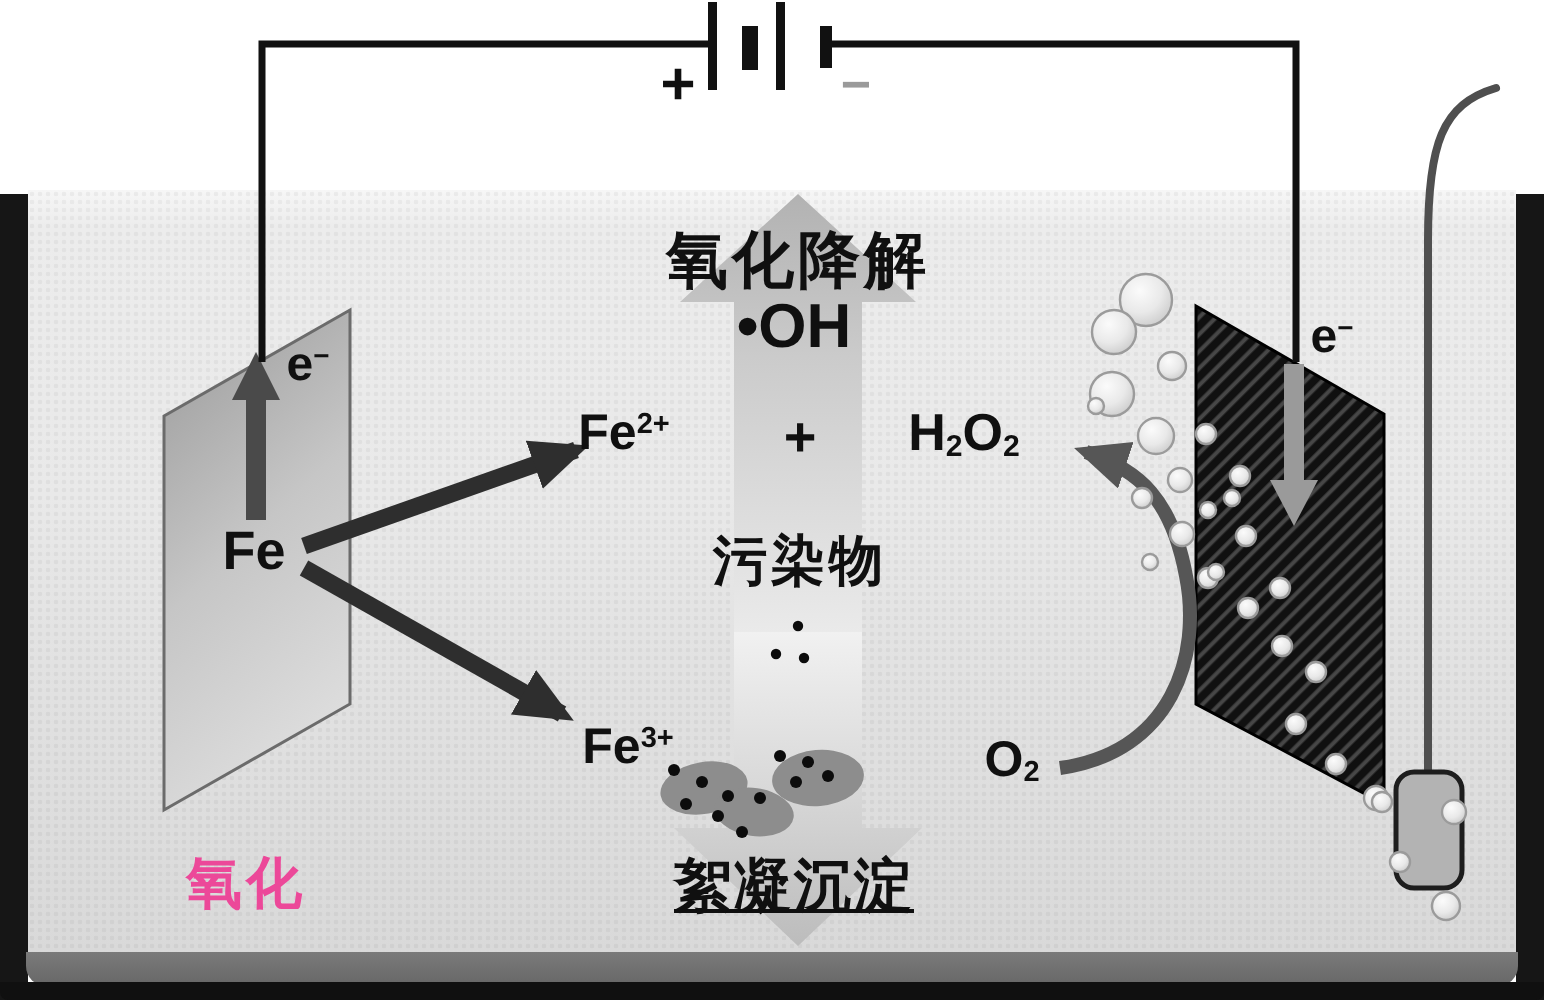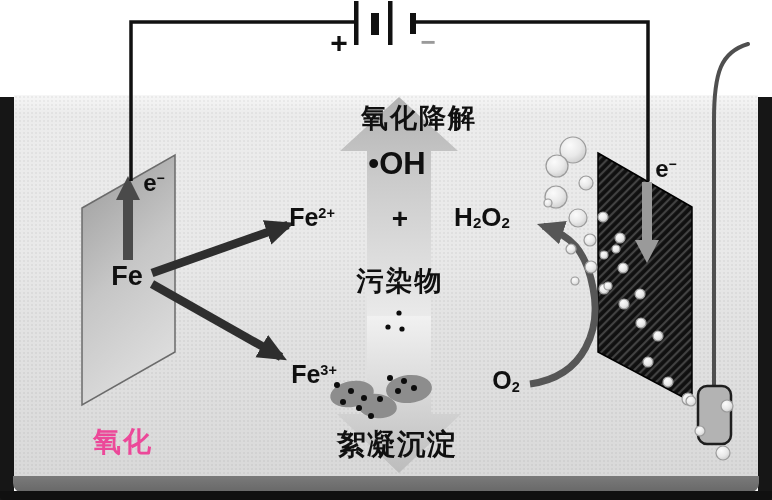--- a/index.html
+++ b/index.html
@@ -158,33 +158,33 @@
     <g fill="#0c0c0c">
       <circle cx="399" cy="313" r="2.6"></circle>
         <circle cx="388" cy="327" r="2.6"></circle>
         <circle cx="402" cy="329" r="2.6"></circle>
     </g>
   </svg>
 
   <div class="lbl" style="left:339px;top:43px;font-size:30px;"><span>+</span></div>
   <div class="lbl minus-txt" style="left:428px;top:42px;font-size:26px;"><span>−</span></div>
 
-  <div class="lbl" style="left:399px;top:118px;font-size:27px;letter-spacing:2px;margin-left:20px;"><span>氧化降解</span></div>
+  <div class="lbl" style="left:399px;top:130px;font-size:31px;letter-spacing:2px;"><span>氧化降解</span></div>
   <div class="lbl" style="left:397px;top:163px;font-size:31px;"><span>•OH</span></div>
 
   <div class="lbl" style="left:312px;top:217px;font-size:25px;"><span>Fe</span><span class="sup">2+</span></div>
   <div class="lbl" style="left:400px;top:219px;font-size:28px;"><span>+</span></div>
   <div class="lbl" style="left:482px;top:217px;font-size:26px;"><span>H</span><span class="sub">2</span><span>O</span><span class="sub">2</span></div>
 
   <div class="lbl" style="left:400px;top:281px;font-size:27px;letter-spacing:2px;"><span>污染物</span></div>
 
   <div class="lbl" style="left:314px;top:374px;font-size:25px;"><span>Fe</span><span class="sup">3+</span></div>
   <div class="lbl" style="left:506px;top:381px;font-size:25px;"><span>O</span><span class="sub">2</span></div>
 
-  <div class="lbl" style="left:397px;top:444px;font-size:29px;letter-spacing:1px;"><span>絮凝沉淀</span></div>
+  <div class="lbl" style="left:397px;top:444px;font-size:29px;letter-spacing:1px;text-decoration:underline;"><span>絮凝沉淀</span></div>
 
   <div class="lbl" style="left:127px;top:276px;font-size:27px;"><span>Fe</span></div>
   <div class="lbl" style="left:154px;top:183px;font-size:24px;"><span>e</span><span class="sup">−</span></div>
   <div class="lbl" style="left:666px;top:169px;font-size:24px;"><span>e</span><span class="sup">−</span></div>
 
   <div class="lbl darkgray-txt" style="left:123px;top:442px;font-size:28px;letter-spacing:2px;"><span>氧化</span></div>
 
 </div>
 
 </body></html>

